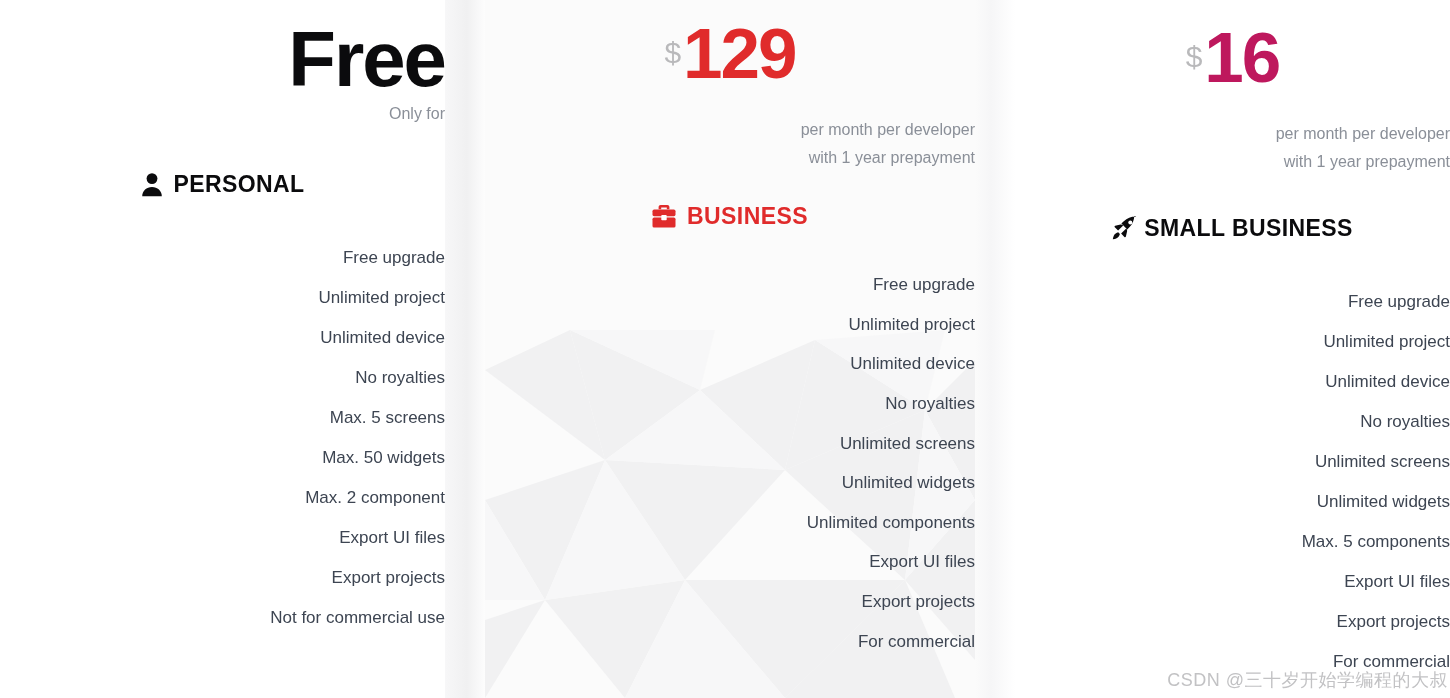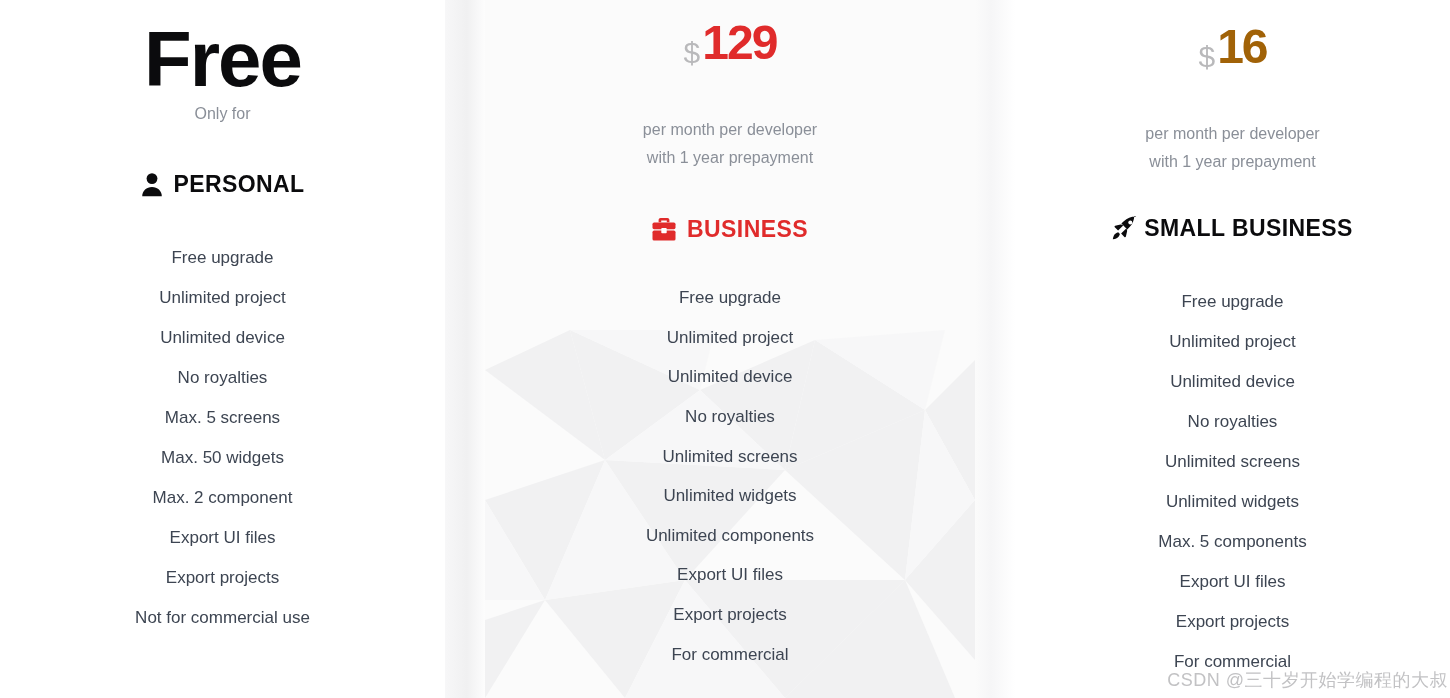--- a/index.html
+++ b/index.html
@@ -19,21 +19,21 @@
     height: 698px;
     display: flex;
     background: #ffffff;
   }
 
   
   .plan-col {
     position: relative;
     height: 698px;
     padding-top: 18px;
-    text-align: center;
+    text-align: right;
     overflow: hidden;
   }
 
   .plan-col.col-personal {
     width: 445px;
     background: #ffffff;
   }
 
   .gutter-left {
     width: 40px;
@@ -80,27 +80,27 @@
   .currency {
     font-size: 30px;
     font-weight: 400;
     color: #b9b9bb;
     line-height: 1;
     margin-top: 18px;
     margin-right: 2px;
   }
 
   .amount {
-    font-size: 48px;
+    font-size: 71px;
     font-weight: 700;
     letter-spacing: -2px;
     line-height: 0.95;
   }
 
-  .amount.dark  { color: #a16207; }
+  .amount.dark  { color: #be185d; }
   .amount.brand { color: #e02b2b; }
 
   .free-title {
     font-size: 78px;
     font-weight: 700;
     color: #0b0b0d;
     letter-spacing: -2px;
     line-height: 1.02;
     margin-top: 2px;
   }
@@ -111,21 +111,21 @@
     line-height: 1.75;
     font-weight: 400;
   }
 
   
   .plan-name-row {
     display: flex;
     align-items: center;
     justify-content: center;
     gap: 11px;
-    margin-top: 40px;
+    margin-top: 27px;
     height: 34px;
   }
 
   .plan-icon {
     display: inline-flex;
     align-items: center;
     justify-content: center;
     line-height: 0;
   }
 

